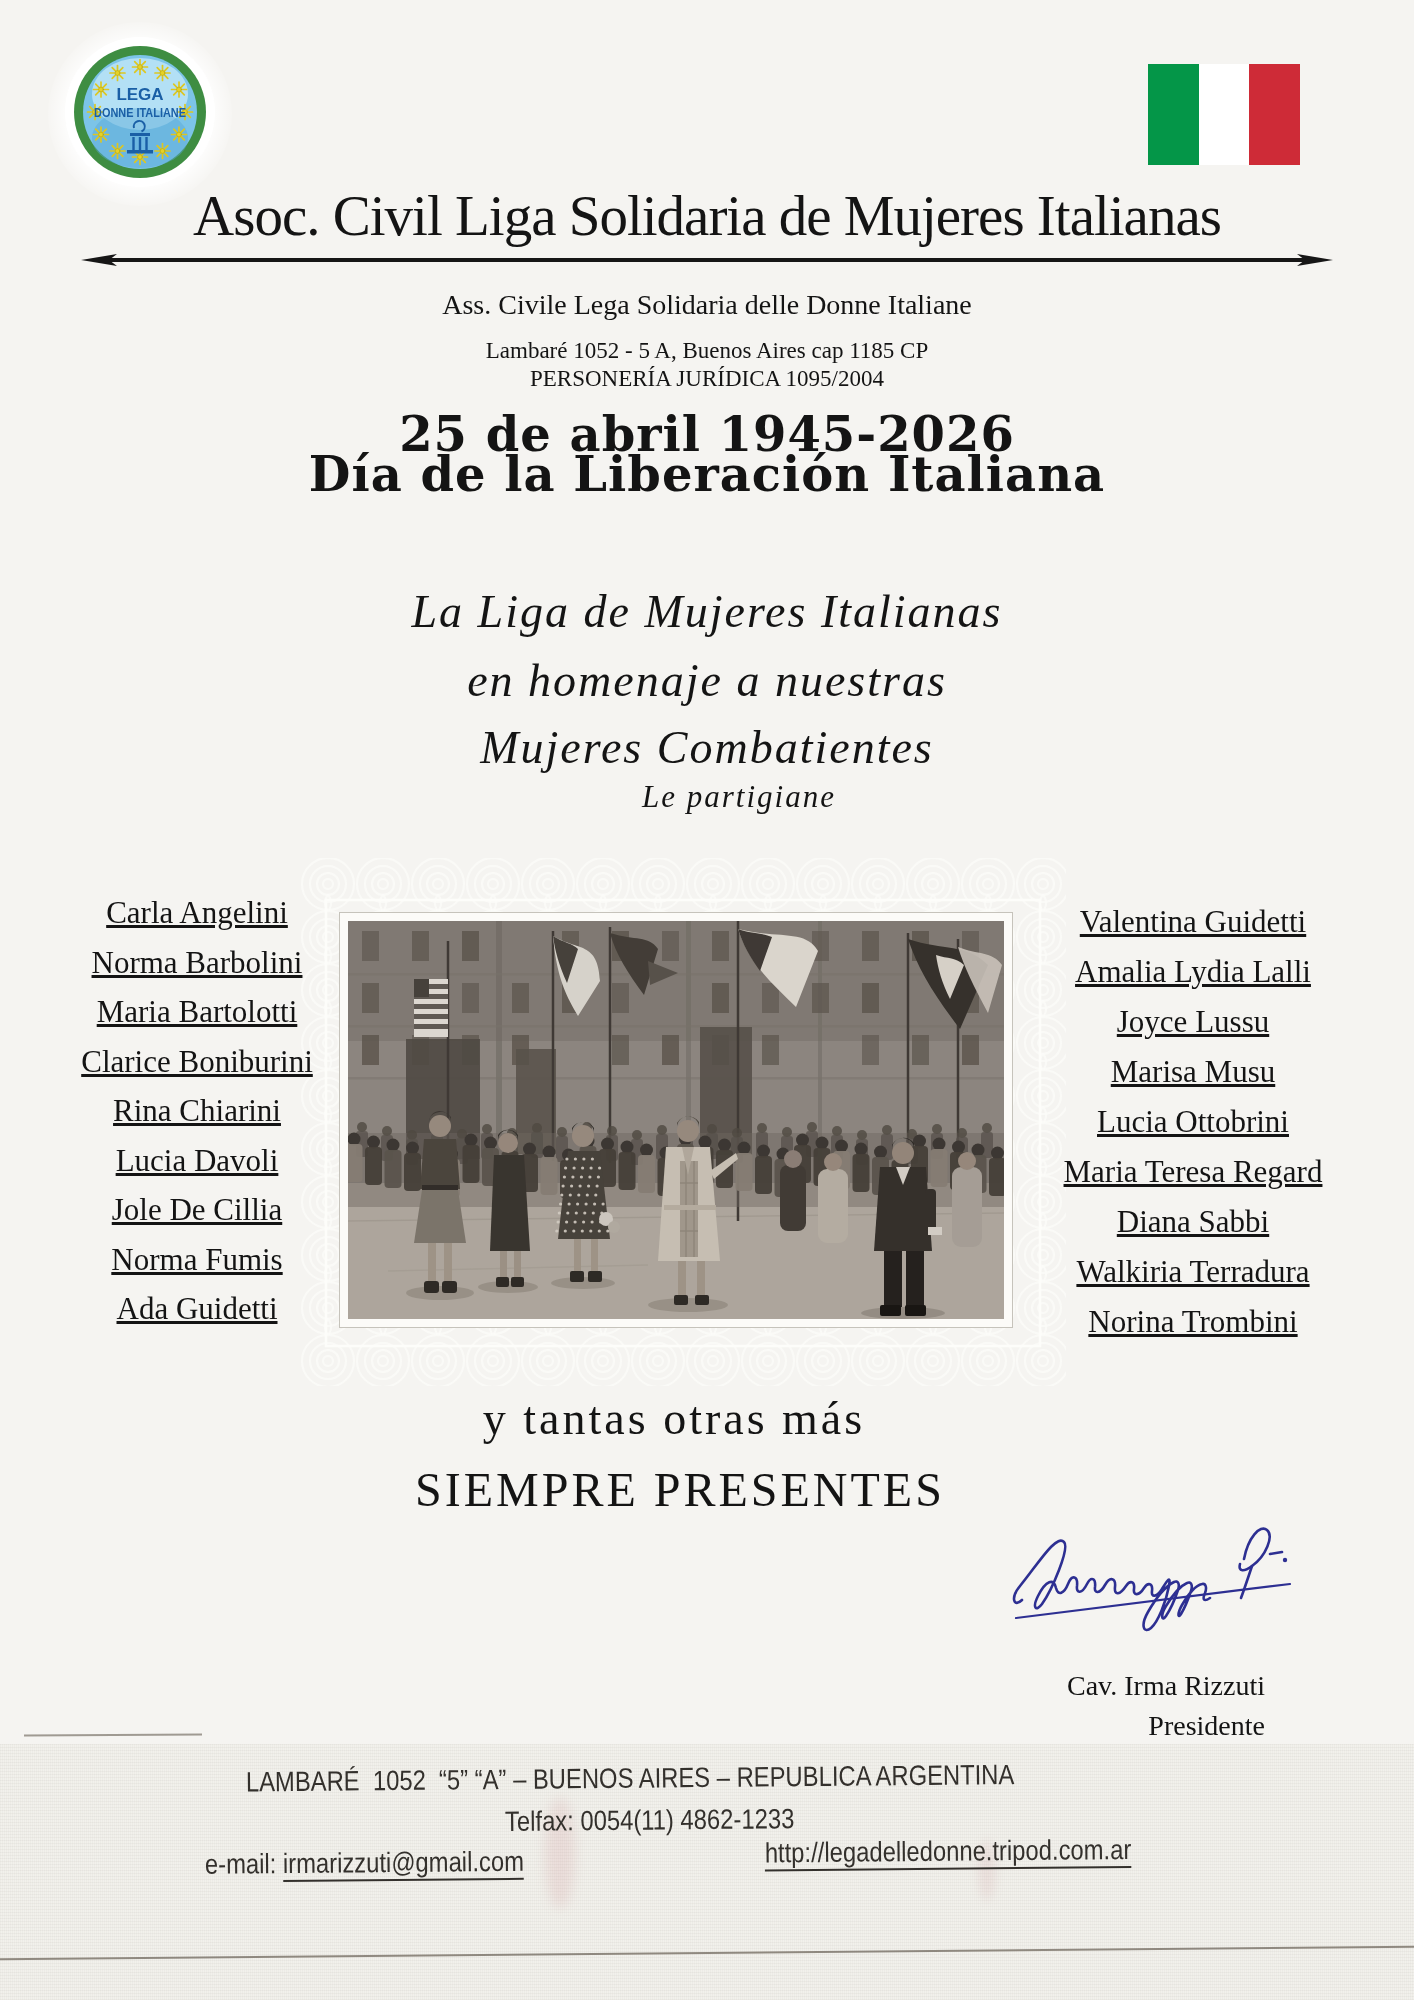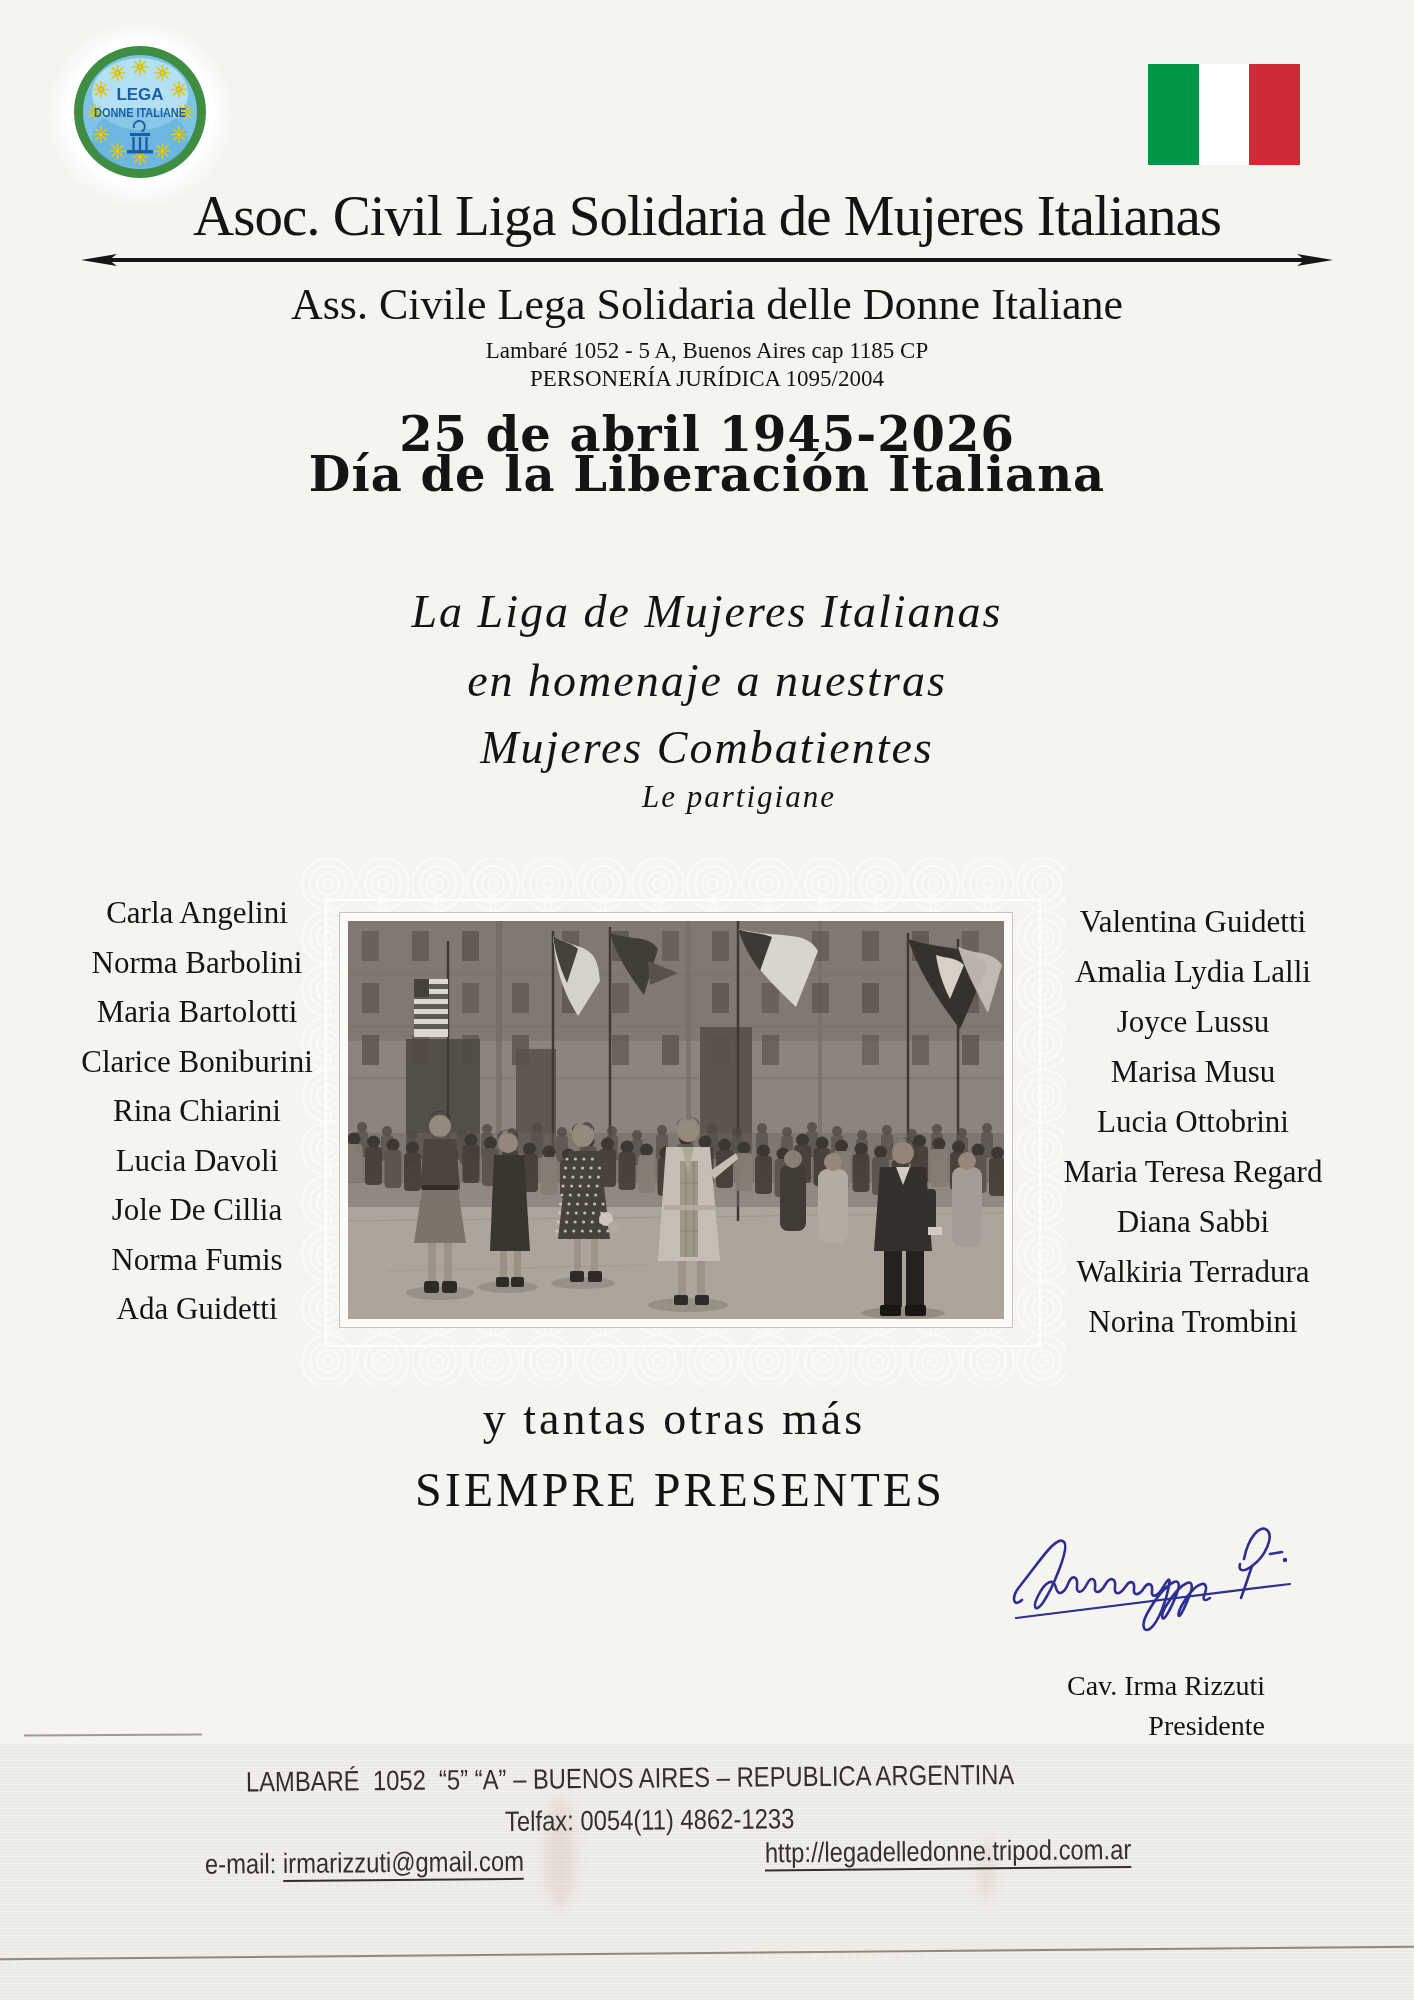--- a/index.html
+++ b/index.html
@@ -9,32 +9,32 @@
   .centerline{left:0;width:1414px;text-align:center;}
 
   
   .logo-halo{left:48px;top:22px;width:184px;height:184px;border-radius:50%;
              background:radial-gradient(circle,#ffffff 52%,rgba(255,255,255,0) 74%);}
   .logo{left:64px;top:36px;width:152px;height:152px;}
   .flag{left:1148px;top:64px;width:152px;height:101px;display:flex;}
   .flag div{flex:1;}
   .title{top:186px;font-size:57px;line-height:60px;letter-spacing:-1px;}
   .divider{top:252px;left:79px;width:1256px;height:16px;}
-  .subtitle{top:284px;font-size:44px;line-height:42px;}
+  .subtitle{top:284px;font-size:28px;line-height:42px;}
   .address{top:338px;font-size:23px;line-height:26px;}
   .legal{top:366px;font-size:23px;line-height:26px;}
 
   .event-line{font-family:"DejaVu Serif", serif;font-weight:700;font-size:48px;line-height:52px;letter-spacing:1px;}
   .event1{top:408px;}
   .event2{top:448px;}
 
   .homage-line{font-style:italic;font-size:46px;line-height:58px;letter-spacing:2px;}
 
   
-  .names{font-size:31px;text-align:center;}
+  .names{font-size:31px;text-align:center;text-decoration:underline;}
   .names-left{left:38px;top:888px;width:318px;line-height:49.5px;}
   .names-right{left:1012px;top:897px;width:362px;line-height:50px;}
 
   
   .ornament{left:300px;top:858px;width:766px;height:528px;}
   .photo-frame{left:339px;top:912px;width:674px;height:416px;background:#fcfbf8;
                border:1px solid #c6c3bb;box-sizing:border-box;padding:8px;}
   .photo-frame svg{display:block;}
 
   .closing1{top:1392px;font-size:46px;line-height:54px;letter-spacing:3px;transform:translateX(-33px);}

